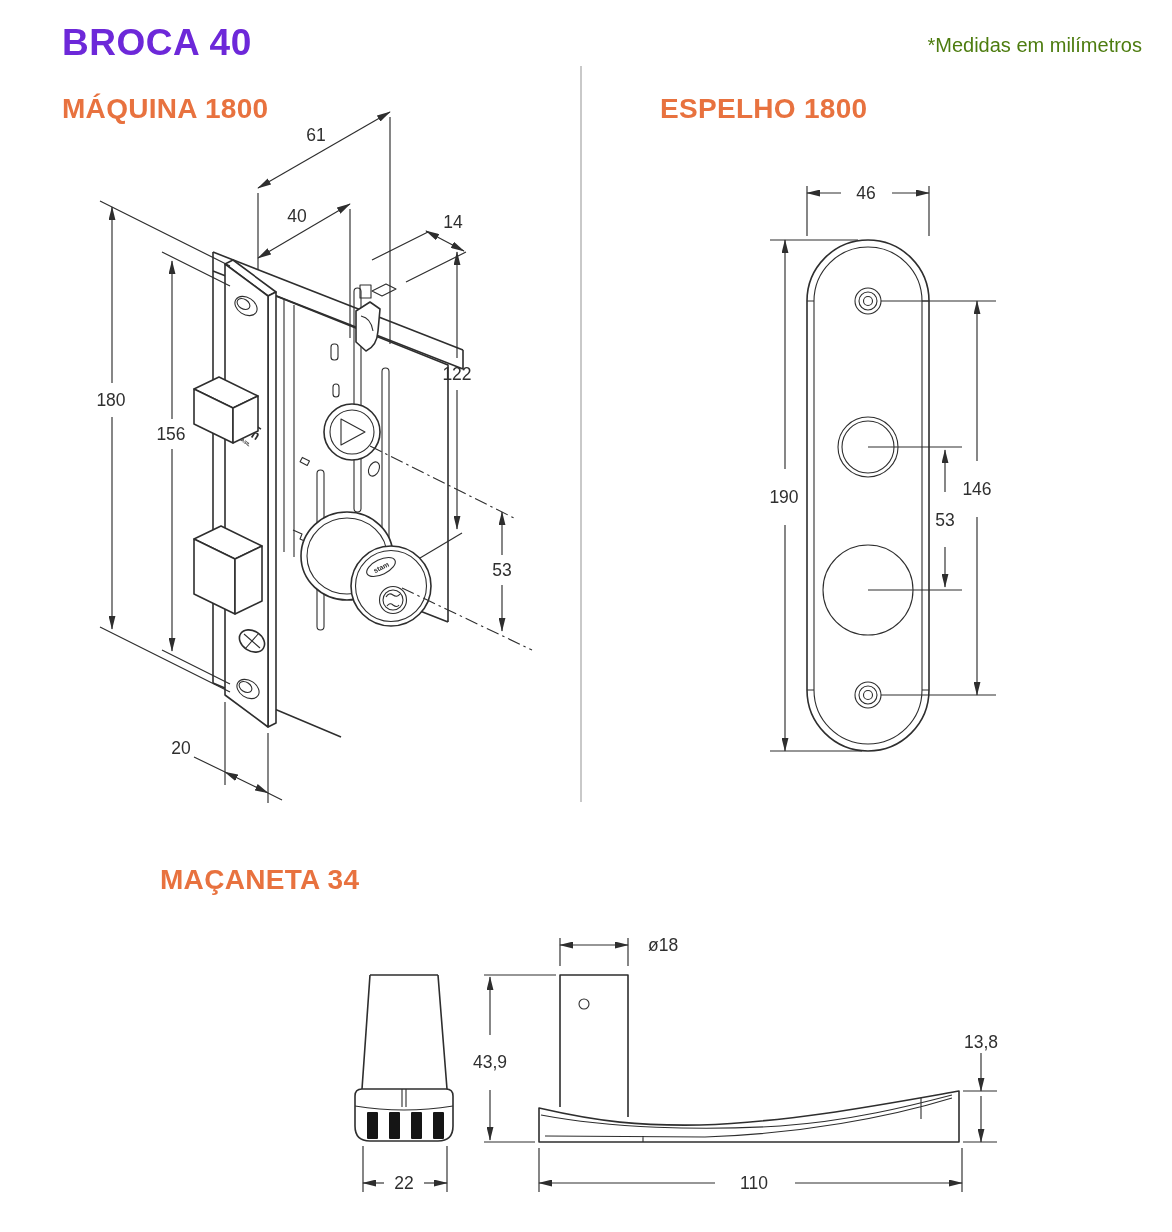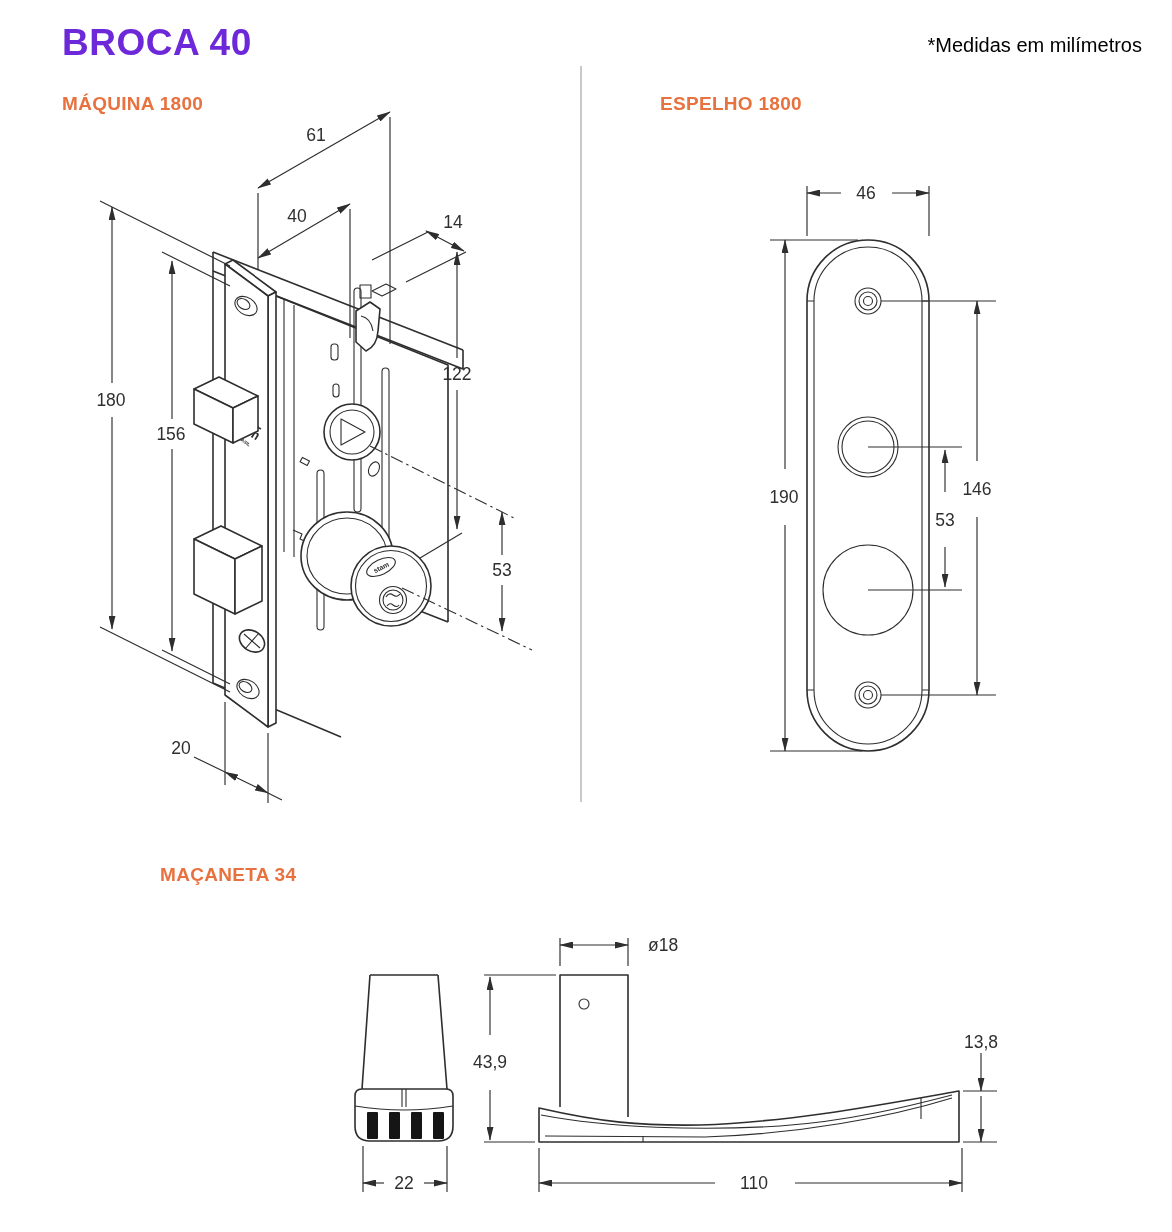--- a/index.html
+++ b/index.html
@@ -1,19 +1,19 @@
 <!DOCTYPE html>
 <html><head>
 <meta charset="utf-8">
 <style>
   html,body{margin:0;padding:0;background:#ffffff;}
   body{width:1172px;height:1232px;position:relative;font-family:"Liberation Sans",sans-serif;overflow:hidden;}
   .page-title{position:absolute;left:62px;top:22px;font-size:37px;font-weight:800;letter-spacing:.5px;color:#6d28d9;}
-  .note{position:absolute;right:30px;top:34px;font-size:20px;color:#000000;}
-  .sec-head{position:absolute;font-size:19px;font-weight:800;letter-spacing:.3px;color:#E8723F;}
+  .note{position:absolute;right:30px;top:34px;font-size:20px;color:#4d7c0f;}
+  .sec-head{position:absolute;font-size:28px;font-weight:800;letter-spacing:.3px;color:#E8723F;}
   #h-maquina{left:62px;top:93px;}
   #h-espelho{left:660px;top:93px;}
   #h-macaneta{left:160px;top:864px;}
   .divider{position:absolute;left:580px;top:66px;width:2px;height:736px;background:#C9C9C9;}
   svg{position:absolute;left:0;top:0;}
   .obj{fill:none;stroke:#2E2E2E;stroke-width:1.6;stroke-linejoin:round;}
   .objw{fill:#ffffff;stroke:#2E2E2E;stroke-width:1.6;stroke-linejoin:round;}
   .thin{fill:none;stroke:#2E2E2E;stroke-width:1.1;stroke-linejoin:round;}
   .dim{fill:none;stroke:#2E2E2E;stroke-width:1.15;}
   .dash{fill:none;stroke:#2E2E2E;stroke-width:1.1;stroke-dasharray:13 4 2.5 4;}

